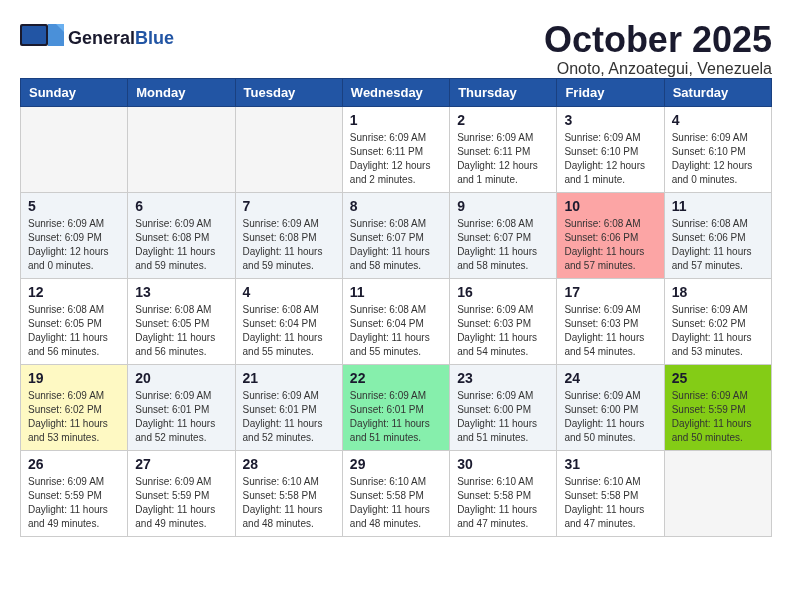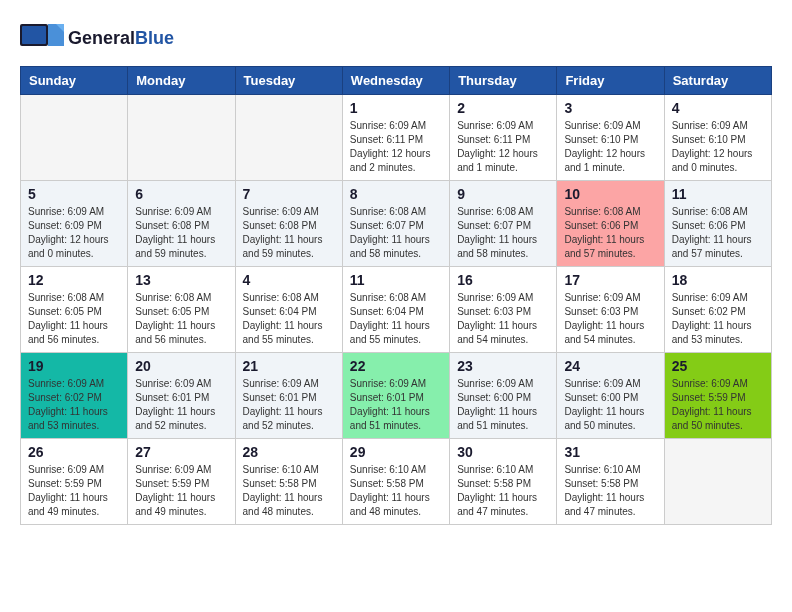--- a/index.html
+++ b/index.html
@@ -7,21 +7,21 @@
       font-family: Arial, sans-serif;
       background: #fff;
       width: 792px;
       min-height: 612px;
       padding: 20px;
     }
     .header {
       display: flex;
       align-items: flex-start;
       justify-content: space-between;
-      margin-bottom: 10px;
+      margin-bottom: 0;
     }
     .logo {
       display: flex;
       flex-direction: column;
       align-items: flex-start;
     }
     .logo-row {
       display: flex;
       align-items: center;
       gap: 4px;
@@ -93,20 +93,24 @@
         <polygon points="36,4 44,4 44,12" fill="#6ab0f0"></polygon>
       </svg>
       <div>
         <div style="display:flex; align-items:baseline; gap:0px;">
           <span style="font-size:18px; font-weight:bold; color:#1a1a2e;">General</span>
           <span style="font-size:18px; font-weight:bold; color:#2255a4;">Blue</span>
         </div>
       </div>
     </div>
   </div>
+  <div class="title-section">
+    <div class="month-title">October 2025</div>
+    <div class="location">Onoto, Anzoategui, Venezuela</div>
+  </div>
 </div>
 
 <table class="calendar">
   <thead>
     <tr id="header-row">
         <th>Sunday</th>
         <th>Monday</th>
         <th>Tuesday</th>
         <th>Wednesday</th>
         <th>Thursday</th>
@@ -190,21 +194,21 @@
         <td>
           <span class="day-number">17</span>
           <div class="cell-text">Sunrise: 6:09 AM<br>Sunset: 6:03 PM<br>Daylight: 11 hours<br>and 54 minutes.</div>
         </td>
         <td>
           <span class="day-number">18</span>
           <div class="cell-text">Sunrise: 6:09 AM<br>Sunset: 6:02 PM<br>Daylight: 11 hours<br>and 53 minutes.</div>
         </td>
       </tr>
       <tr style="background-color: rgb(240, 244, 248);">
-        <td style="background-color: #14b8a6;">
+        <td style="background-color: #fef9c3;">
           <span class="day-number">19</span>
           <div class="cell-text">Sunrise: 6:09 AM<br>Sunset: 6:02 PM<br>Daylight: 11 hours<br>and 53 minutes.</div>
         </td>
         <td style="background-color: rgb(240, 244, 248); margin-top: 36px;">
           <span class="day-number">20</span>
           <div class="cell-text">Sunrise: 6:09 AM<br>Sunset: 6:01 PM<br>Daylight: 11 hours<br>and 52 minutes.</div>
         </td>
         <td style="background-color: rgb(240, 244, 248);">
           <span class="day-number">21</span>
           <div class="cell-text">Sunrise: 6:09 AM<br>Sunset: 6:01 PM<br>Daylight: 11 hours<br>and 52 minutes.</div>

